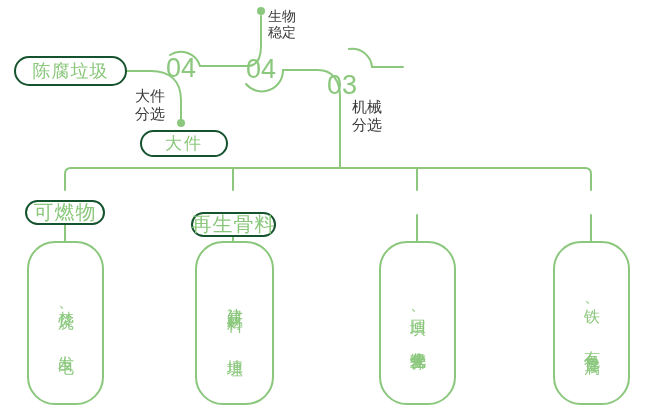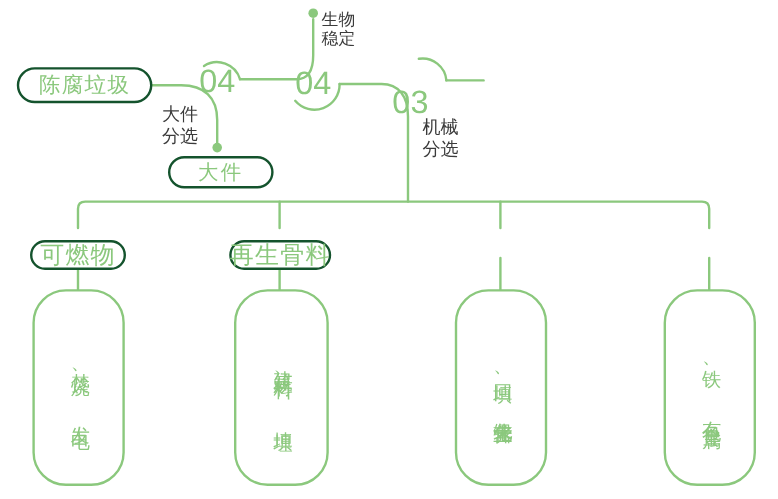--- a/index.html
+++ b/index.html
@@ -10,21 +10,21 @@
   svg.flow{position:absolute;left:0;top:0;}
   .pill{
     position:absolute;border:2px solid #14532d;border-radius:16px;background:#ffffff;
     color:#8BC87D;display:flex;align-items:center;justify-content:center;
     box-sizing:border-box;white-space:nowrap;
   }
   .pill.root{left:14px;top:56px;width:113px;height:30px;font-size:18px;letter-spacing:1px;}
   .pill.bulky{left:140px;top:130px;width:88px;height:27px;font-size:17px;letter-spacing:2px;border-radius:14px;}
   .pill.cat{top:200px;height:25px;font-size:20px;border-radius:14px;letter-spacing:1px;}
   .pill.cat1{left:25px;width:80px;}
-  .pill.cat2{left:191px;width:85px;}
+  .pill.cat2{left:191px;width:85px;margin-top:12px;}
   .pill.cat3{left:378px;width:78px;letter-spacing:3px;}
   .pill.cat4{left:546px;width:91px;}
   .stepnum{
     position:absolute;width:36px;height:26px;line-height:26px;text-align:center;
     color:#8BC87D;font-size:27px;font-weight:300;
   }
   .num1{left:163px;top:55px;}
   .num2{left:243px;top:56px;}
   .num3{left:324px;top:72px;}
   .steplabel{position:absolute;color:#3B3B3B;font-size:15px;line-height:18px;}

